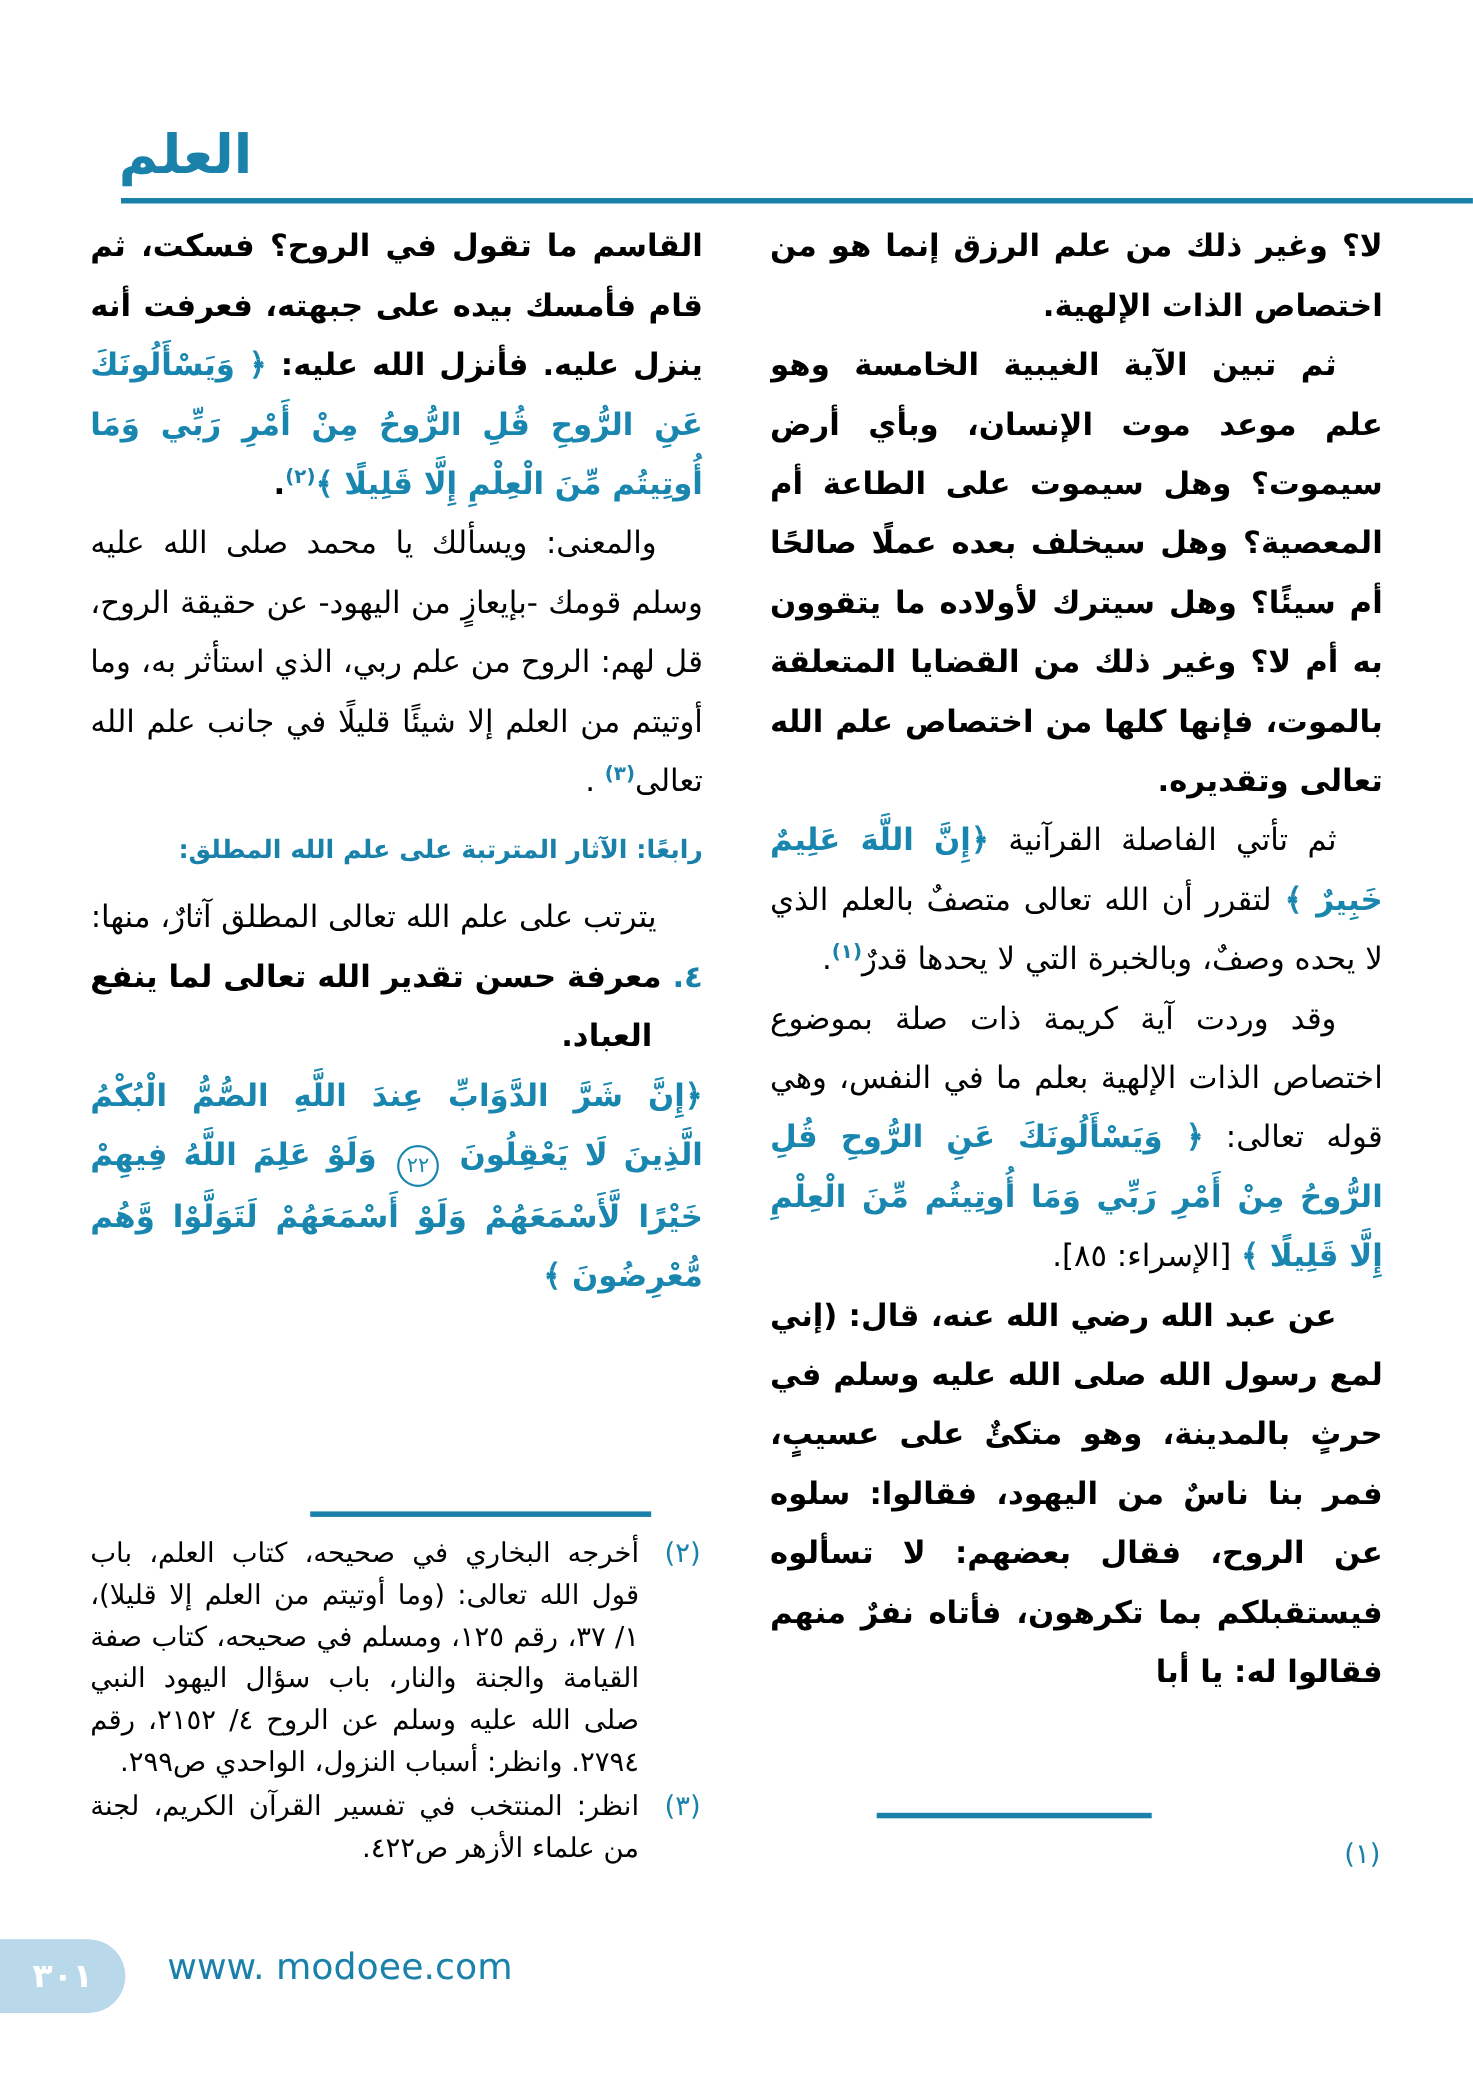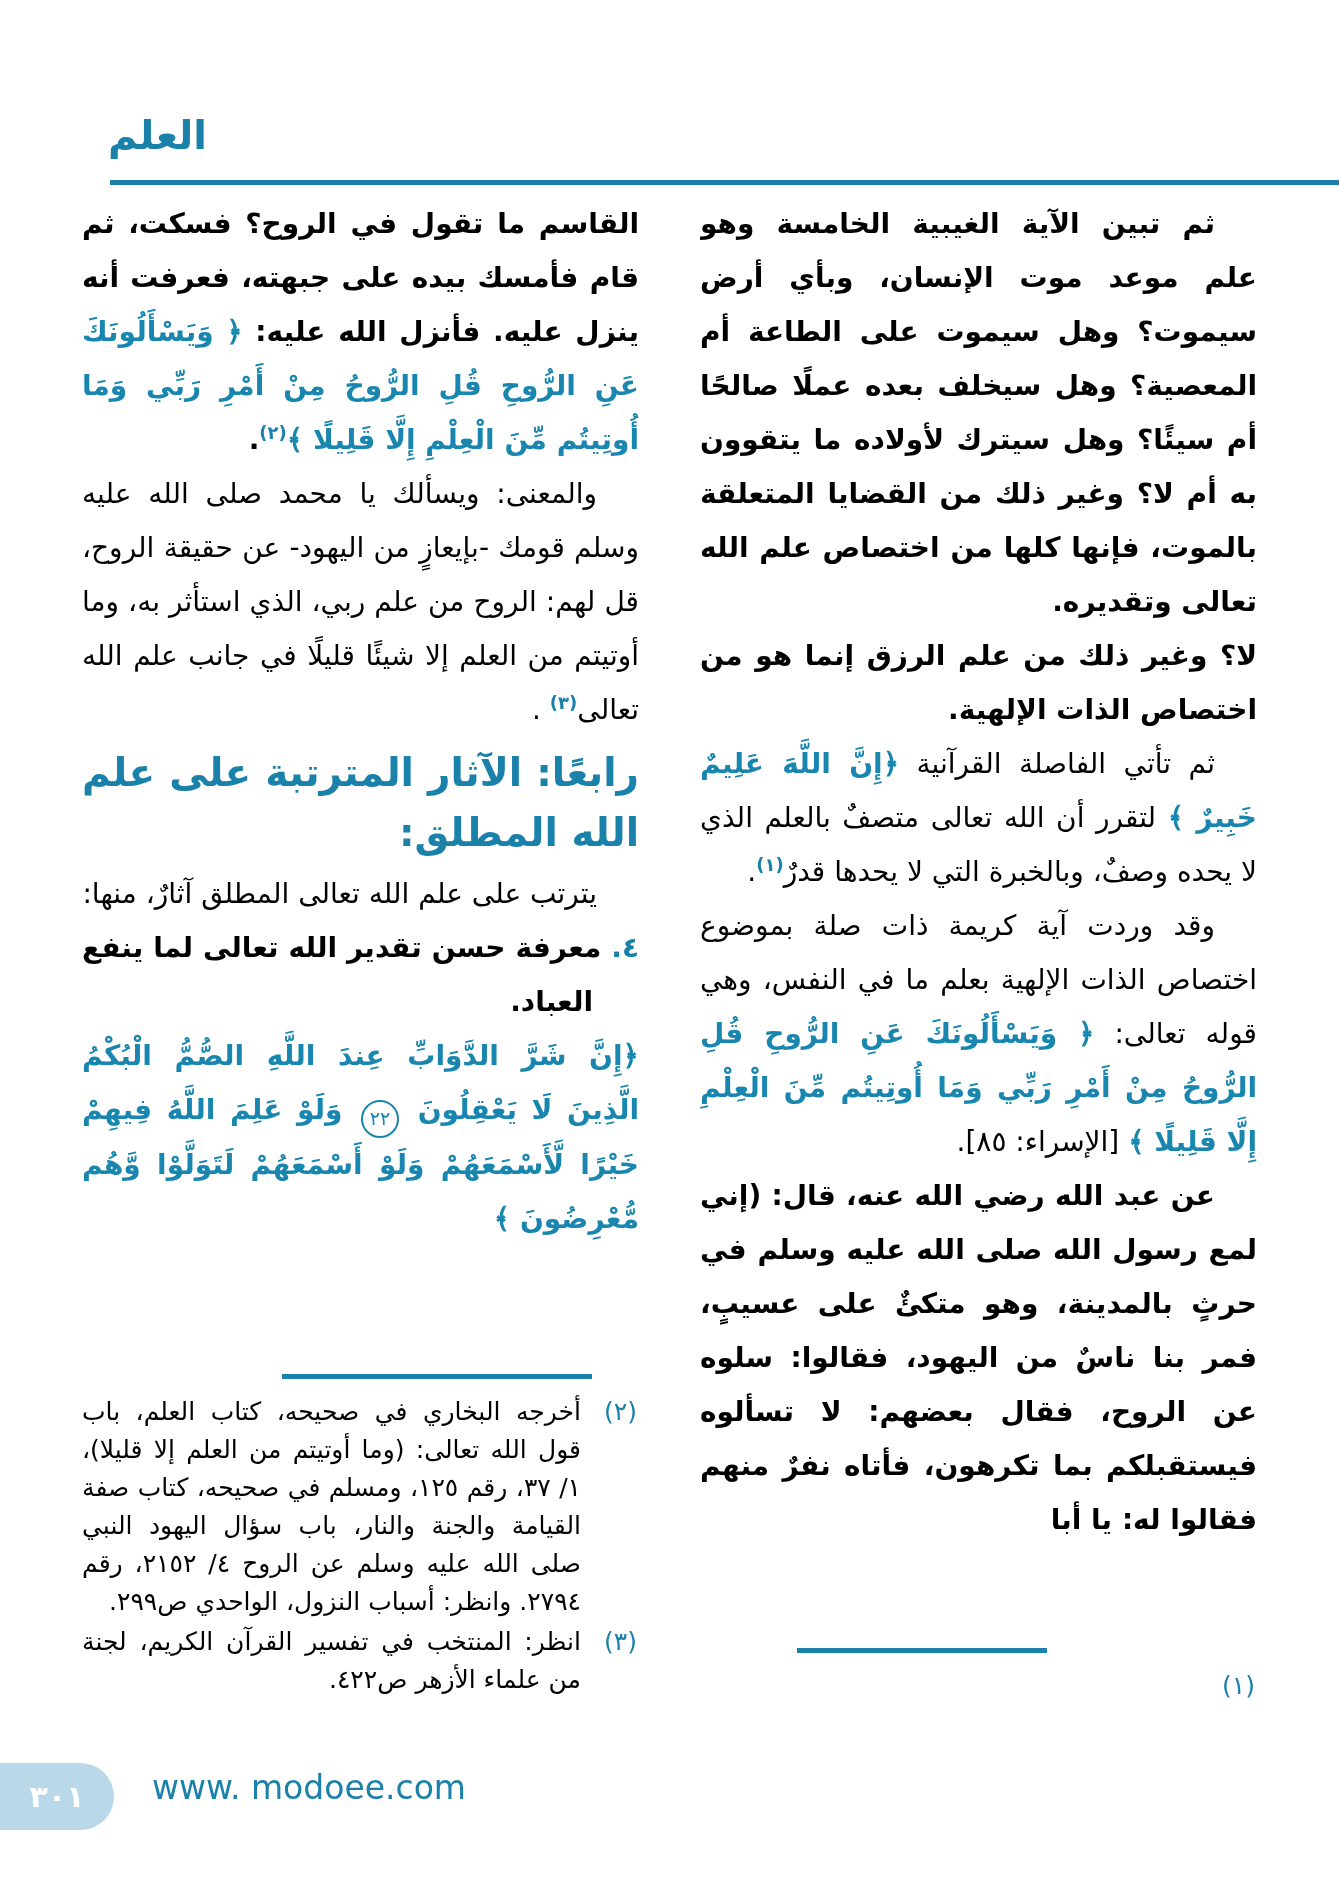--- a/index.html
+++ b/index.html
@@ -14,21 +14,21 @@
     position:relative;
     width:1339px;height:1890px;
     background:#ffffff;
     overflow:hidden;
     direction:rtl;
   }
   
   .hdr-title{
     position:absolute;left:108px;top:112px;
     color:var(--accent);
-    font-size:40px;font-weight:bold;
+    font-size:49px;font-weight:bold;
     direction:rtl;
   }
   .hdr-rule{
     position:absolute;left:110px;right:0;top:180px;height:5px;
     background:var(--accent);
   }
   
   .col{
     position:absolute;top:197px;width:557px;
     overflow:hidden;
@@ -41,21 +41,21 @@
     margin:0;
     font-size:28px;
     line-height:54px;
     text-align:justify;
   }
   .para.bold{font-weight:bold;}
   .para.indent{text-indent:42px;}
   .para.heading{
     color:var(--accent);
     font-weight:bold;
-    font-size:39px;
+    font-size:23px;
     line-height:60px;
     margin:6px 0 4px 0;
   }
   .para.hang{
     padding-right:46px;
     text-indent:-46px;
     font-weight:bold;
   }
   .run-quran{color:var(--quran);font-weight:bold;}
   .run-num{color:var(--accent);font-weight:bold;}
@@ -122,22 +122,22 @@
 </style>
 </head>
 <body>
 
 <div id="page">
 
   <div class="hdr-title">العلم</div>
   <div class="hdr-rule"></div>
 
   <div class="col" id="col-right">
+      <p class="para bold"><span class="run-txt">لا؟ وغير ذلك من علم الرزق إنما هو من اختصاص الذات الإلهية.</span></p>
       <p class="para bold indent"><span class="run-txt">ثم تبين الآية الغيبية الخامسة وهو علم موعد موت الإنسان، وبأي أرض سيموت؟ وهل سيموت على الطاعة أم المعصية؟ وهل سيخلف بعده عملًا صالحًا أم سيئًا؟ وهل سيترك لأولاده ما يتقوون به أم لا؟ وغير ذلك من القضايا المتعلقة بالموت، فإنها كلها من اختصاص علم الله تعالى وتقديره.</span></p>
-      <p class="para bold"><span class="run-txt">لا؟ وغير ذلك من علم الرزق إنما هو من اختصاص الذات الإلهية.</span></p>
       <p class="para normal indent"><span class="run-txt">ثم تأتي الفاصلة القرآنية </span><span class="run-quran">﴿إِنَّ اللَّهَ عَلِيمٌ خَبِيرٌ ﴾</span><span class="run-txt"> لتقرر أن الله تعالى متصفٌ بالعلم الذي لا يحده وصفٌ، وبالخبرة التي لا يحدها قدرٌ</span><span class="run-ref">(١)</span><span class="run-txt">.</span></p>
       <p class="para normal indent"><span class="run-txt">وقد وردت آية كريمة ذات صلة بموضوع اختصاص الذات الإلهية بعلم ما في النفس، وهي قوله تعالى: </span><span class="run-quran">﴿ وَيَسْأَلُونَكَ عَنِ الرُّوحِ قُلِ الرُّوحُ مِنْ أَمْرِ رَبِّي وَمَا أُوتِيتُم مِّنَ الْعِلْمِ إِلَّا قَلِيلًا ﴾</span><span class="run-txt"> [الإسراء: ٨٥].</span></p>
       <p class="para bold indent"><span class="run-txt">عن عبد الله رضي الله عنه، قال: (إني لمع رسول الله صلى الله عليه وسلم في حرثٍ بالمدينة، وهو متكئٌ على عسيبٍ، فمر بنا ناسٌ من اليهود، فقالوا: سلوه عن الروح، فقال بعضهم: لا تسألوه فيستقبلكم بما تكرهون، فأتاه نفرٌ منهم فقالوا له: يا أبا</span></p>
     </div>
 
   <div class="col" id="col-left">
       <p class="para bold"><span class="run-txt">القاسم ما تقول في الروح؟ فسكت، ثم قام فأمسك بيده على جبهته، فعرفت أنه ينزل عليه. فأنزل الله عليه: </span><span class="run-quran">﴿ وَيَسْأَلُونَكَ عَنِ الرُّوحِ قُلِ الرُّوحُ مِنْ أَمْرِ رَبِّي وَمَا أُوتِيتُم مِّنَ الْعِلْمِ إِلَّا قَلِيلًا ﴾</span><span class="run-ref">(٢)</span><span class="run-txt">.</span></p>
       <p class="para normal indent"><span class="run-txt">والمعنى: ويسألك يا محمد صلى الله عليه وسلم قومك -بإيعازٍ من اليهود- عن حقيقة الروح، قل لهم: الروح من علم ربي، الذي استأثر به، وما أوتيتم من العلم إلا شيئًا قليلًا في جانب علم الله تعالى</span><span class="run-ref">(٣)</span><span class="run-txt"> .</span></p>
       <p class="para heading"><span class="run-txt">رابعًا: الآثار المترتبة على علم الله المطلق:</span></p>
       <p class="para normal indent"><span class="run-txt">يترتب على علم الله تعالى المطلق آثارٌ، منها:</span></p>

